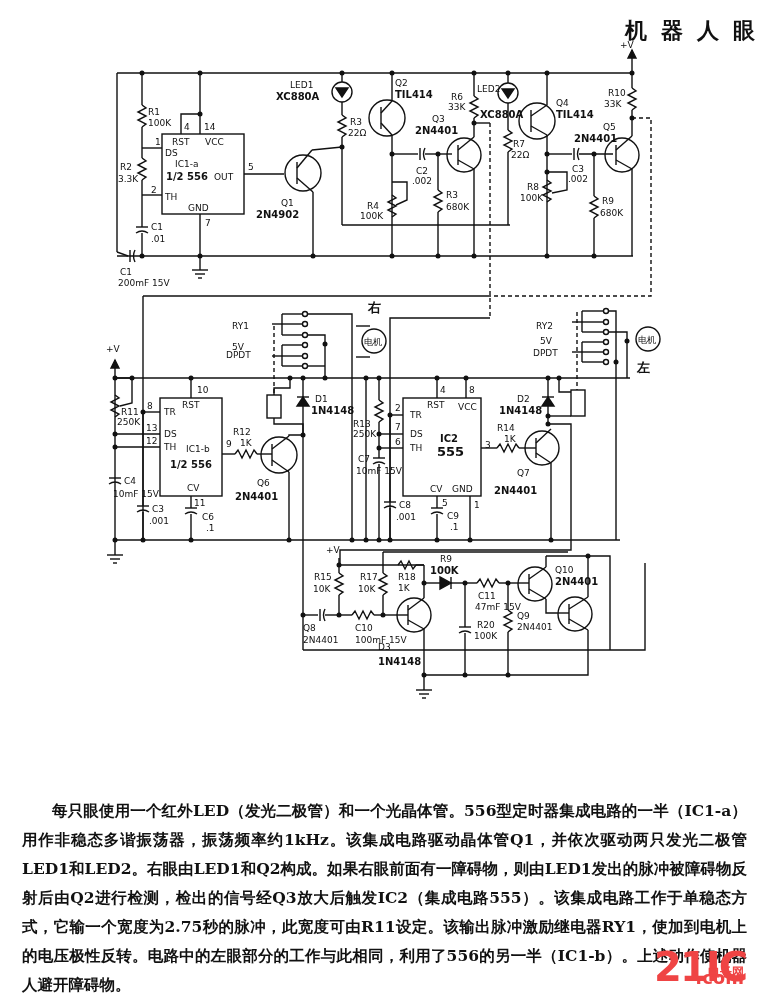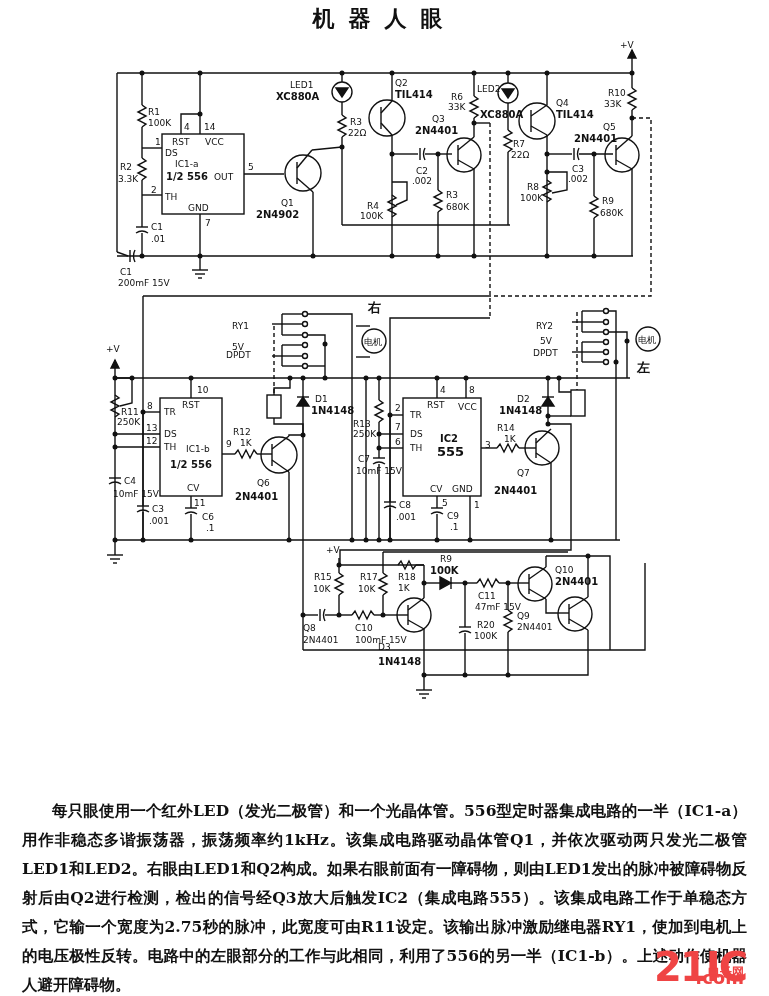--- a/index.html
+++ b/index.html
@@ -1,17 +1,17 @@
 <!DOCTYPE html>
 <html><head>
 <meta charset="utf-8">
 <style>
   html, body { margin:0; padding:0; background:#ffffff; }
   body { width:769px; height:996px; position:relative; overflow:hidden; font-family:"DejaVu Sans", sans-serif; color:#111; }
-  #title { position:absolute; left:0; width:769px; top:4px; text-align:center; font-size:22px; font-weight:bold; letter-spacing:14px; font-family:"DejaVu Sans", sans-serif; }
+  #title { position:absolute; left:0; width:769px; top:16px; text-align:right; font-size:22px; font-weight:bold; letter-spacing:14px; font-family:"DejaVu Sans", sans-serif; }
   #schematic { position:absolute; left:0; top:0; width:769px; height:780px; }
   #schematic line, #schematic polyline, #schematic path, #schematic rect, #schematic circle.body { stroke:#111; stroke-width:1.4; fill:none; }
   #schematic circle.dot { fill:#111; stroke:none; }
   #schematic .dash { stroke-dasharray:4 3; }
   #schematic text { font-family:"DejaVu Sans", sans-serif; fill:#111; font-size:9px; }
   #schematic text.b { font-weight:bold; font-size:10px; }
   #schematic text.big { font-weight:bold; font-size:13px; }
   #desc { position:absolute; left:22px; top:796px; width:725px; font-family:"DejaVu Serif", serif; font-size:15.5px; line-height:29px; text-align:justify; font-weight:bold; text-indent:30px; }
   #watermark { position:absolute; right:23px; bottom:6px; font-family:"DejaVu Sans", sans-serif; color:#ef4444; font-weight:bold; }
   #watermark .num { font-size:40px; letter-spacing:-2px; }

